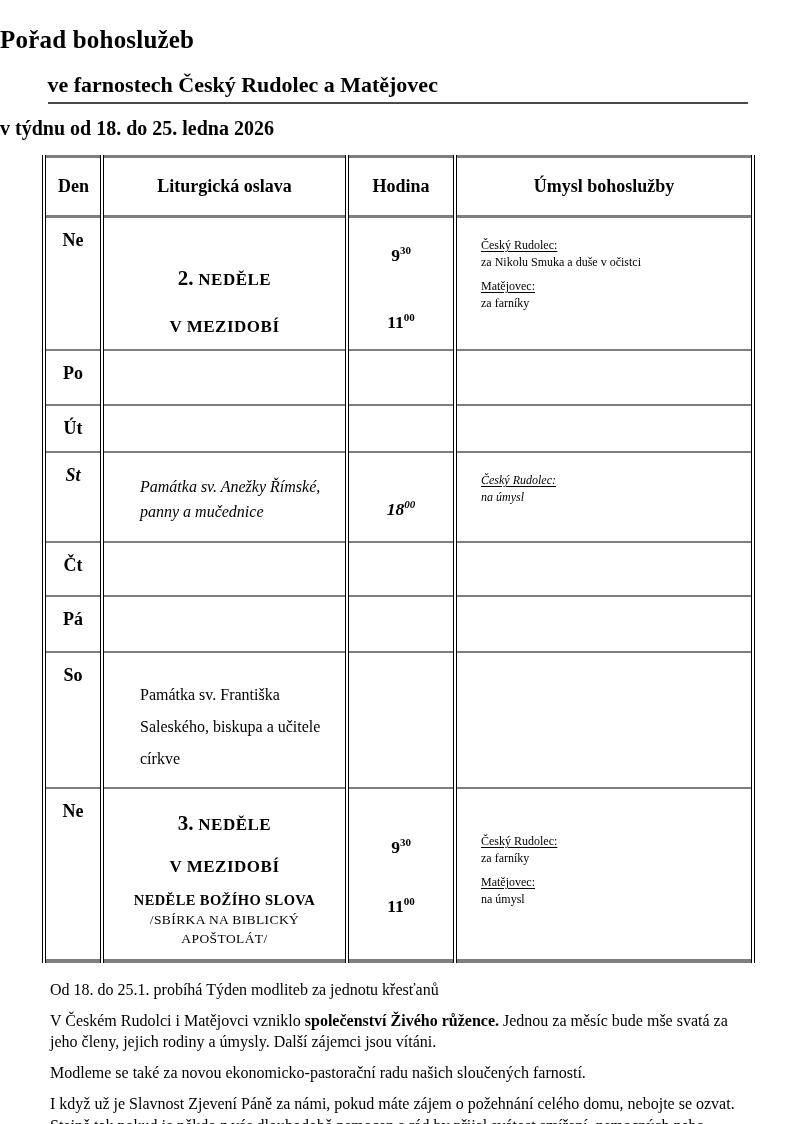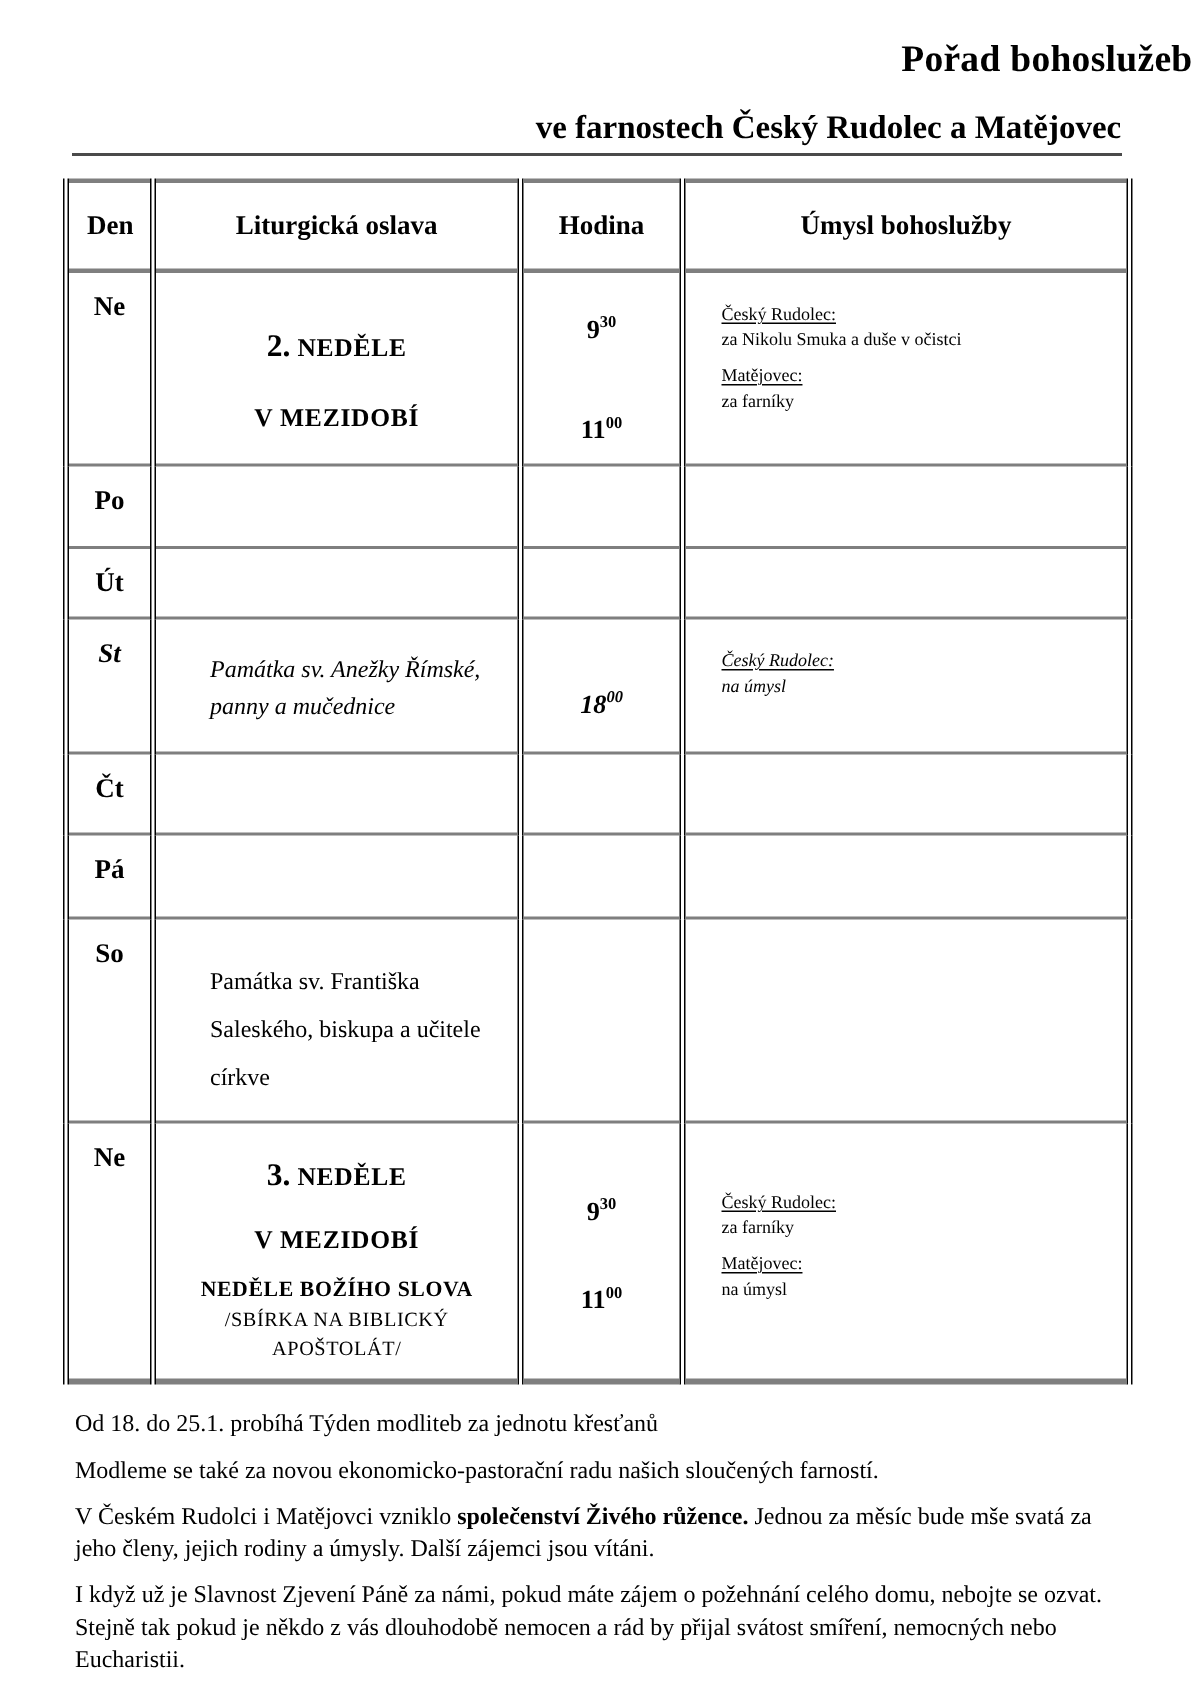--- a/index.html
+++ b/index.html
@@ -2,21 +2,21 @@
 <html><head>
 <meta charset="utf-8">
 <style>
   html,body{margin:0;padding:0;background:#fff;}
   .page{
     width:795px;height:1124px;background:#ffffff;color:#000;
     font-family:"Liberation Serif","DejaVu Serif",serif;
     position:relative;overflow:hidden;box-sizing:border-box;
   }
   
-  .head{ text-align:right; }
+  .head{ text-align:left; }
   .title{
     padding-top:26px;font-size:25px;font-weight:bold;letter-spacing:.2px;
   }
   .subtitle-wrap{
     width:700px;margin:0 auto;border-bottom:2px solid #4a4a4a;padding-bottom:4px;
   }
   .subtitle{
     margin-top:18px;font-size:22px;font-weight:bold;
   }
   .week{
@@ -42,21 +42,21 @@
   tr.r-ct{height:54px;}
   tr.r-pa{height:56px;}
   tr.r-so{height:103px;}
   tr.r-ne2{height:160px;}
   th.col-hdr{font-size:18px;font-weight:bold;text-align:center;}
   td.day{font-size:18px;font-weight:bold;text-align:center;vertical-align:middle;}
   
   td.celeb{text-align:center;}
   .big-line{font-weight:bold;font-size:17px;letter-spacing:.5px;}
   .big-line .num{font-size:21px;letter-spacing:0;}
-  td.celeb.ne1 .l1{margin-top:24px;}
+  td.celeb.ne1 .l1{margin-top:36px;}
   td.celeb.ne1 .l2{margin-top:26px;}
   td.celeb.ne2 .l1{margin-top:10px;}
   td.celeb.ne2 .l2{margin-top:21px;}
   .sub-line{margin-top:15px;font-weight:bold;font-size:14.5px;letter-spacing:.4px;}
   .note-line{margin-top:3px;font-size:13.5px;letter-spacing:.4px;}
   td.celeb-text{font-size:16px;text-align:left;}
   td.celeb-text .inner{padding:10px 10px 0 24px;}
   td.celeb-text.st .inner{line-height:1.55;}
   td.celeb-text.so .inner{padding-top:14px;line-height:2.0;}
   
@@ -82,20 +82,21 @@
 </head>
 <body>
 
 <div class="page">
 
   <div class="head">
     <div class="title">Pořad bohoslužeb</div>
     <div class="subtitle-wrap">
       <div class="subtitle">ve farnostech Český Rudolec a Matějovec</div>
     </div>
+    <div class="week">v týdnu od 18. do 25. ledna 2026</div>
   </div>
 
   <table class="sched">
     <colgroup>
       <col style="width:58px">
         <col style="width:245px">
         <col style="width:108px">
         <col style="width:298px">
     </colgroup>
     <thead>
@@ -203,18 +204,18 @@
               <div class="itext">na úmysl</div>
             </div>
           </div>
         </td>
       </tr>
     </tbody>
   </table>
 
   <div class="notes">
     <p>Od 18. do 25.1. probíhá Týden modliteb za jednotu křesťanů</p>
+    <p><span>V Českém Rudolci i Matějovci vzniklo </span><b>společenství Živého růžence.</b><span> Jednou za měsíc bude mše svatá za jeho členy, jejich rodiny a úmysly. Další zájemci jsou vítáni.</span></p>
     <p>Modleme se také za novou ekonomicko-pastorační radu našich sloučených farností.</p>
-    <p><span>V Českém Rudolci i Matějovci vzniklo </span><b>společenství Živého růžence.</b><span> Jednou za měsíc bude mše svatá za jeho členy, jejich rodiny a úmysly. Další zájemci jsou vítáni.</span></p>
     <p>I když už je Slavnost Zjevení Páně za námi, pokud máte zájem o požehnání celého domu, nebojte se ozvat. Stejně tak pokud je někdo z vás dlouhodobě nemocen a rád by přijal svátost smíření, nemocných nebo Eucharistii.</p>
   </div>
 
 </div>
 
 </body></html>

